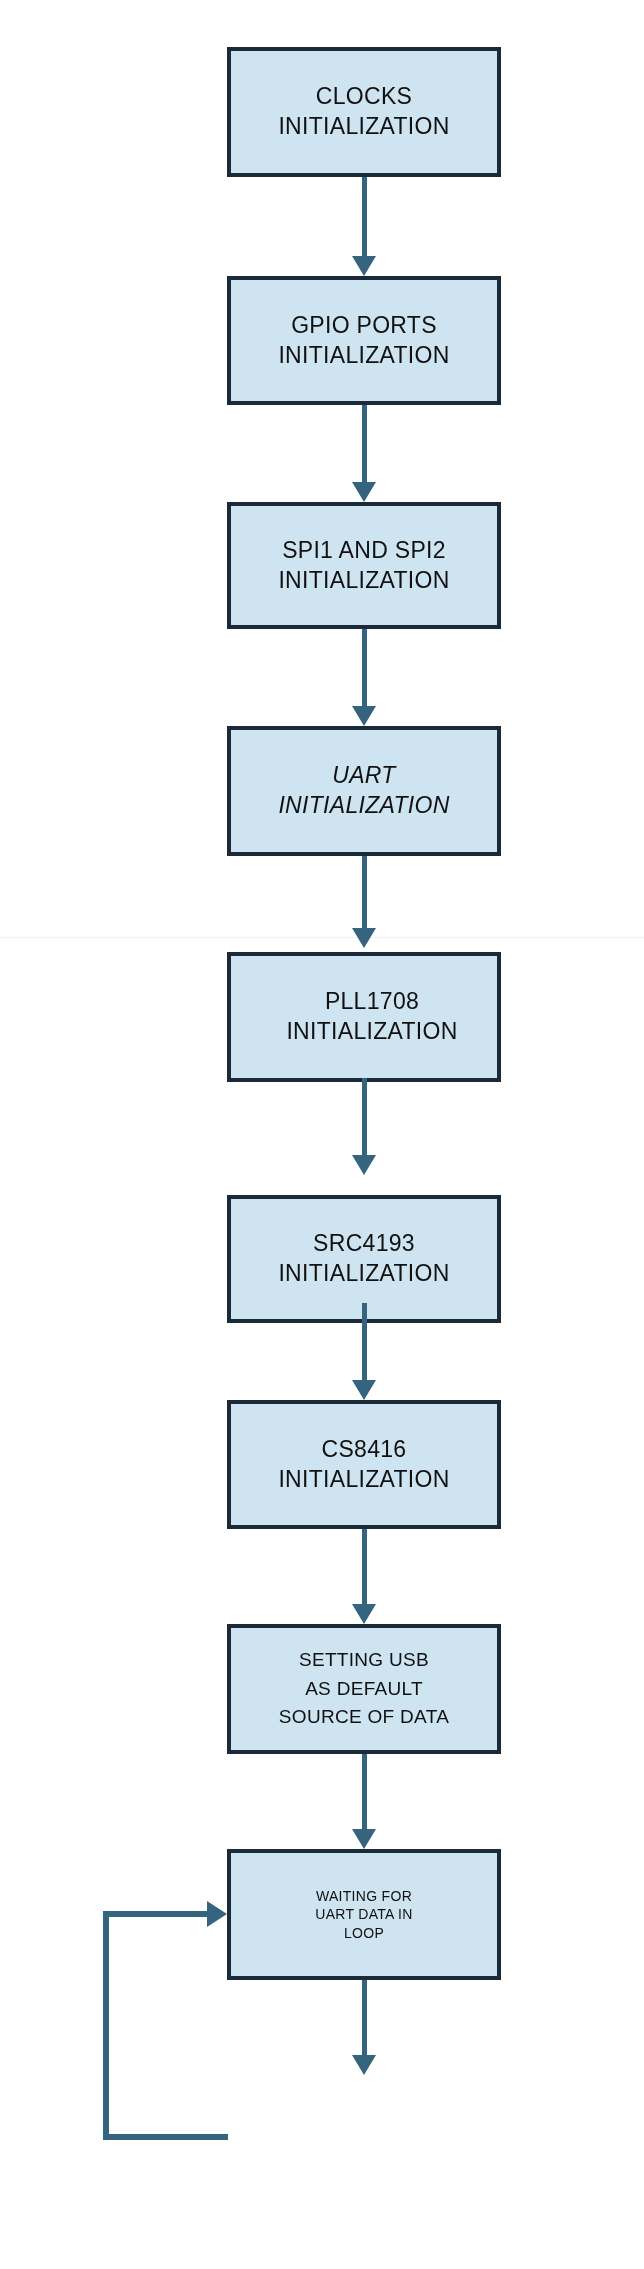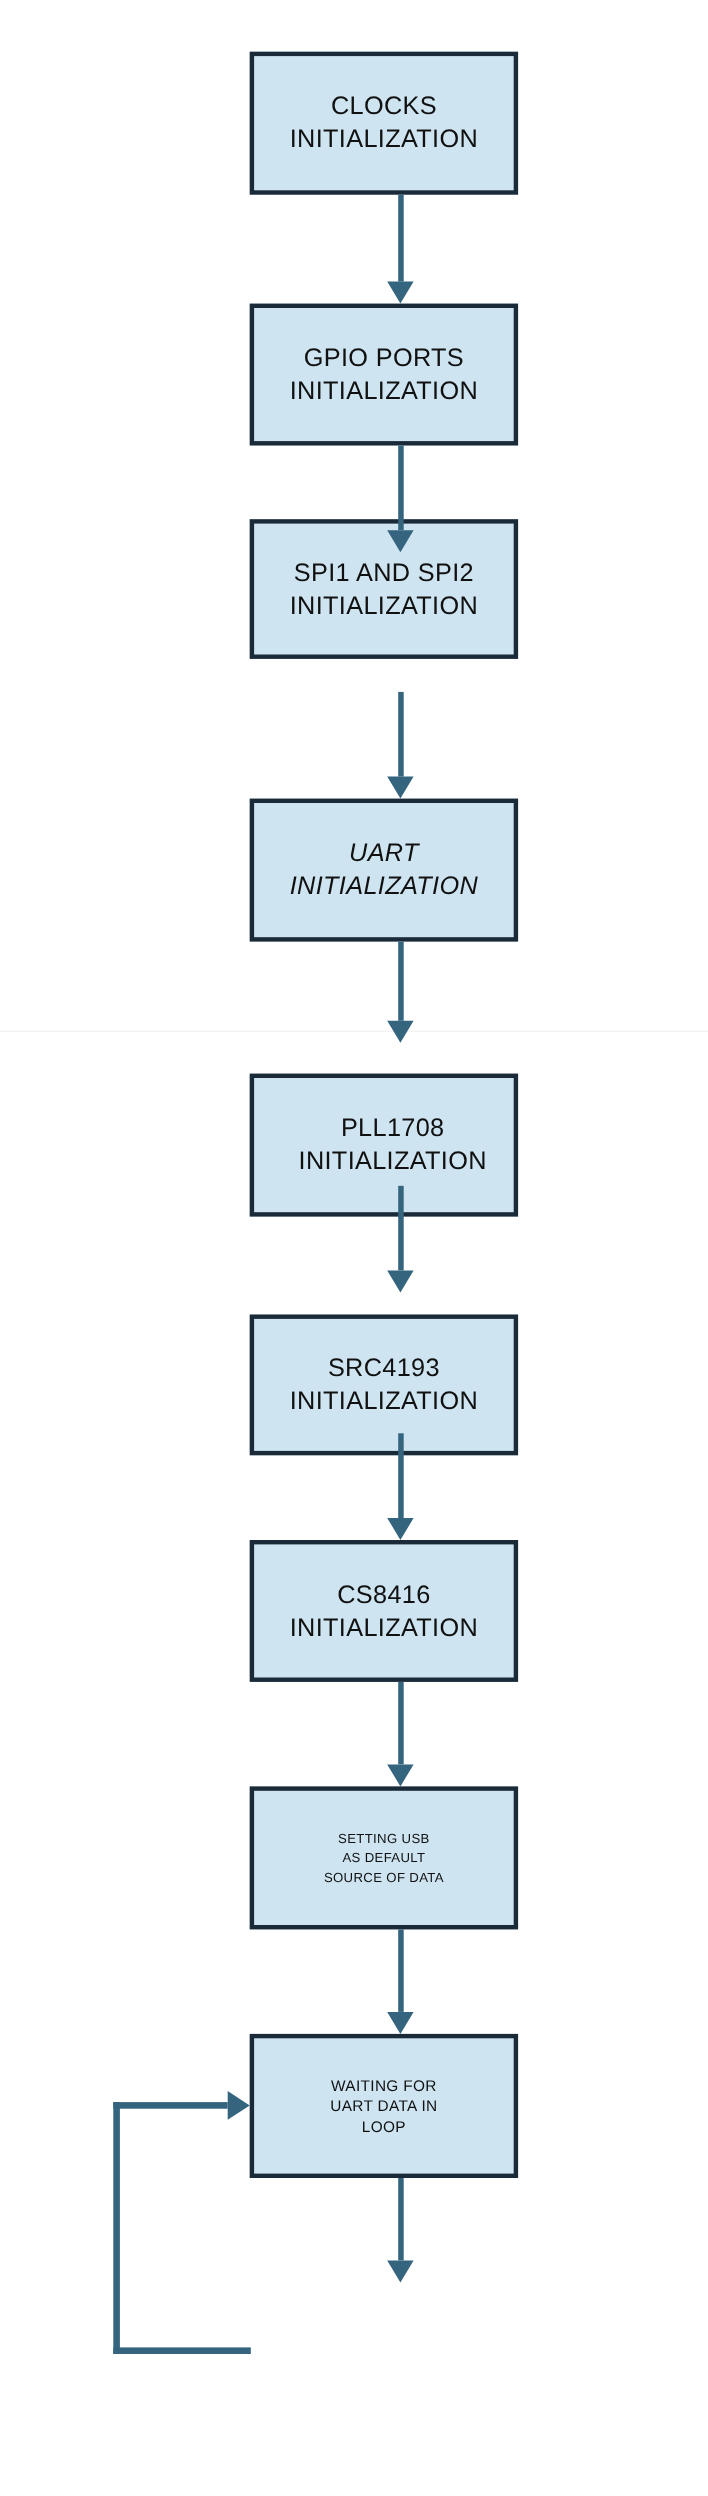--- a/index.html
+++ b/index.html
@@ -13,47 +13,47 @@
     position: relative;
     width: 644px;
     height: 2269px;
     background: #ffffff;
     font-family: "Liberation Sans", sans-serif;
     overflow: hidden;
   }
   .node {
     position: absolute;
     left: 227px;
-    width: 244px;
+    width: 274px;
     box-sizing: border-box;
     background: var(--node-fill);
     border: 4px solid var(--node-border);
     display: flex;
     align-items: center;
     justify-content: center;
     text-align: center;
   }
   .node .label {
     white-space: pre-line;
     color: var(--text);
     font-size: 23px;
     line-height: 1.3;
     letter-spacing: 0.3px;
   }
   .n1  { top: 47px;   height: 130px; }
   .n2  { top: 276px;  height: 129px; }
-  .n3  { top: 472px;  height: 127px; }
+  .n3  { top: 502px;  height: 127px; }
   .n4  { top: 726px;  height: 130px; font-style: italic; }
-  .n5  { top: 976px;  height: 130px; padding-left: 16px; }
+  .n5  { top: 952px;  height: 130px; padding-left: 16px; }
   .n6  { top: 1175px; height: 128px; margin-top: 20px; }
   .n7  { top: 1400px; height: 129px; }
   .n8  { top: 1624px; height: 130px; }
   .n9  { top: 1849px; height: 131px; }
   .n10 { top: 2075px; height: 128px; }
-  .n8 .label { font-size: 12px; line-height: 1.5; }
+  .n8 .label { font-size: 19px; line-height: 1.5; }
   .n9 .label { font-size: 14px; line-height: 1.3; }
 
   .vline {
     position: absolute;
     left: 362px;
     width: 5px;
     background: var(--arrow);
   }
   .vhead {
     position: absolute;

